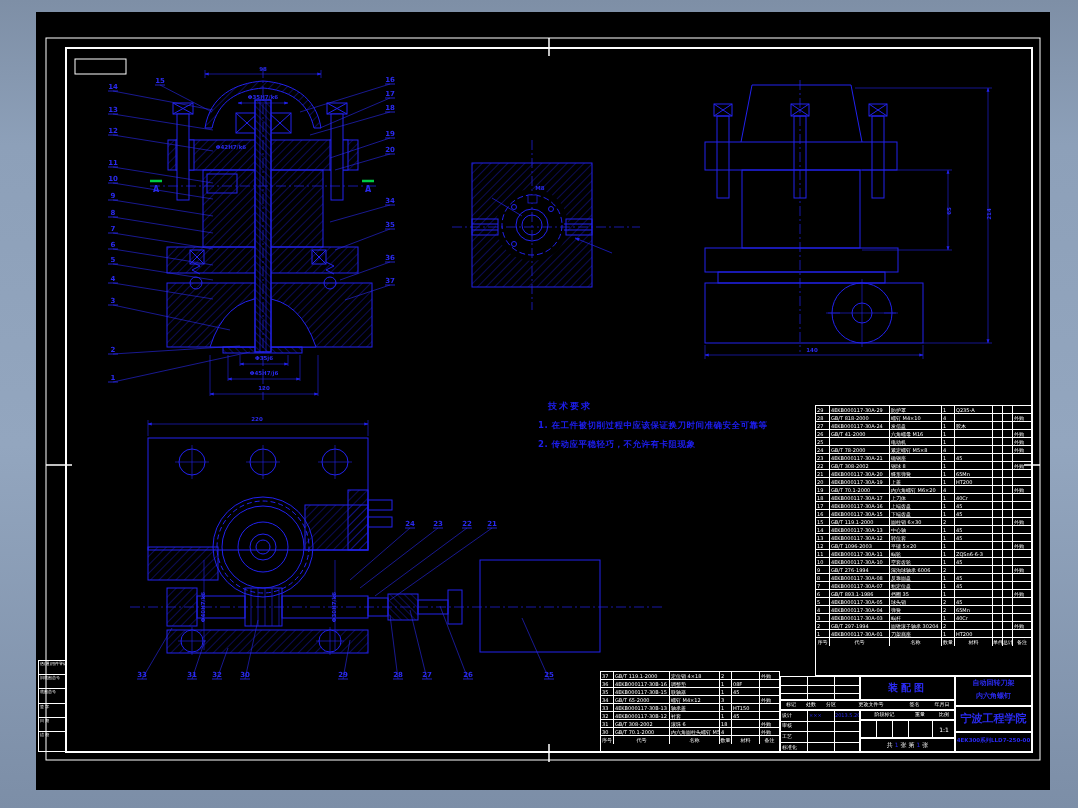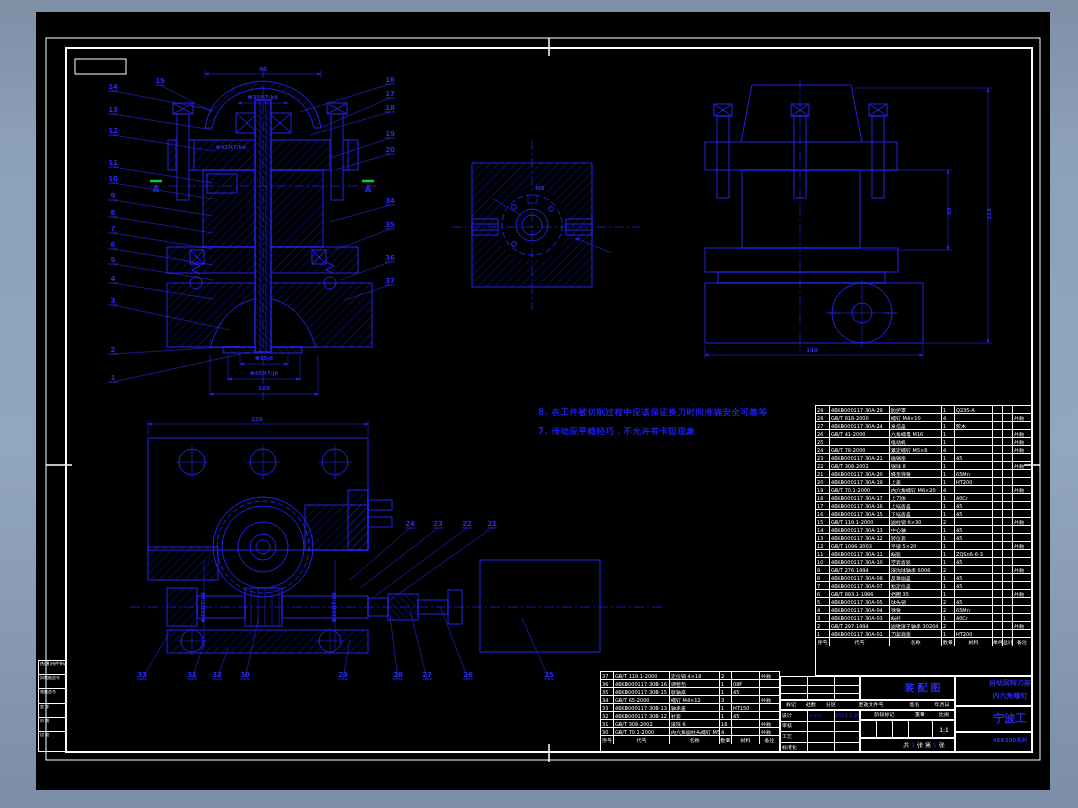--- a/index.html
+++ b/index.html
@@ -12,21 +12,21 @@
   
   .grid{position:absolute;border:1px solid #fff;box-sizing:border-box;color:#fff;}
   .row{display:flex;box-sizing:border-box;border-bottom:1px solid #fff;}
   .row:last-child{border-bottom:none;}
   .cell{box-sizing:border-box;border-right:1px solid #fff;font-size:5px;line-height:8px;
     white-space:nowrap;overflow:hidden;padding-left:1px;color:#fff;}
   .cell:last-child{border-right:none;}
   .hdr .cell{text-align:center;padding-left:0;}
   
   .tb-cell{position:absolute;box-sizing:border-box;border:1px solid #fff;color:#fff;
-    font-size:5px;line-height:7px;overflow:hidden;padding-left:33px;}
+    font-size:5px;line-height:7px;overflow:hidden;}
   .blue{color:#2a2af0;}
   .tech{position:absolute;color:#1d1df0;font-weight:bold;}
   .tech .t-title{font-size:9px;margin-left:10px;letter-spacing:2px;}
   .tech .t-line{font-size:8.5px;margin-top:7px;letter-spacing:0.5px;}
   .mini .cell{font-size:4px;line-height:5px;}
 </style>
 </head>
 <body>
 
 <div class="viewport">
@@ -326,22 +326,23 @@
         <text x="812" y="352" font-size="5.5" fill="#2a2af0" text-anchor="middle" font-weight="bold">140</text>
         <text x="257" y="421" font-size="5.5" fill="#2a2af0" text-anchor="middle" font-weight="bold">220</text>
         <text x="205" y="607" font-size="5.5" fill="#2a2af0" text-anchor="middle" font-weight="bold" transform="rotate(-90 205 607)">Φ40H7/k6</text>
         <text x="336" y="607" font-size="5.5" fill="#2a2af0" text-anchor="middle" font-weight="bold" transform="rotate(-90 336 607)">Φ30H7/k6</text>
         <text x="156" y="192" font-size="8" fill="#2a2af0" text-anchor="middle" font-weight="bold">A</text>
         <text x="368" y="192" font-size="8" fill="#2a2af0" text-anchor="middle" font-weight="bold">A</text>
       </g>
   </svg>
 
   <div class="tech" style="left:538px;top:400px;width:310px;">
-    <div class="t-line">8. 在工件被切削过程中应该保证换刀时间准确安全可靠等</div>
-    <div class="t-line">7. 传动应平稳轻巧，不允许有卡阻现象</div>
+    <div class="t-title">技术要求</div>
+    <div class="t-line">1. 在工件被切削过程中应该保证换刀时间准确安全可靠等</div>
+    <div class="t-line">2. 传动应平稳轻巧，不允许有卡阻现象</div>
   </div>
 
   <div class="grid" id="bom" style="left:815px;top:405px;width:217px;height:271px;">
       <div class="row" style="height: 8px;">
         <div class="cell" style="width: 14px;">29</div>
         <div class="cell" style="width: 60px;">4EKB000117-30A-29</div>
         <div class="cell" style="width: 52px;">防护罩</div>
         <div class="cell" style="width: 13px;">1</div>
         <div class="cell" style="width: 38px;">Q235-A</div>
         <div class="cell" style="width: 10px;"></div>

